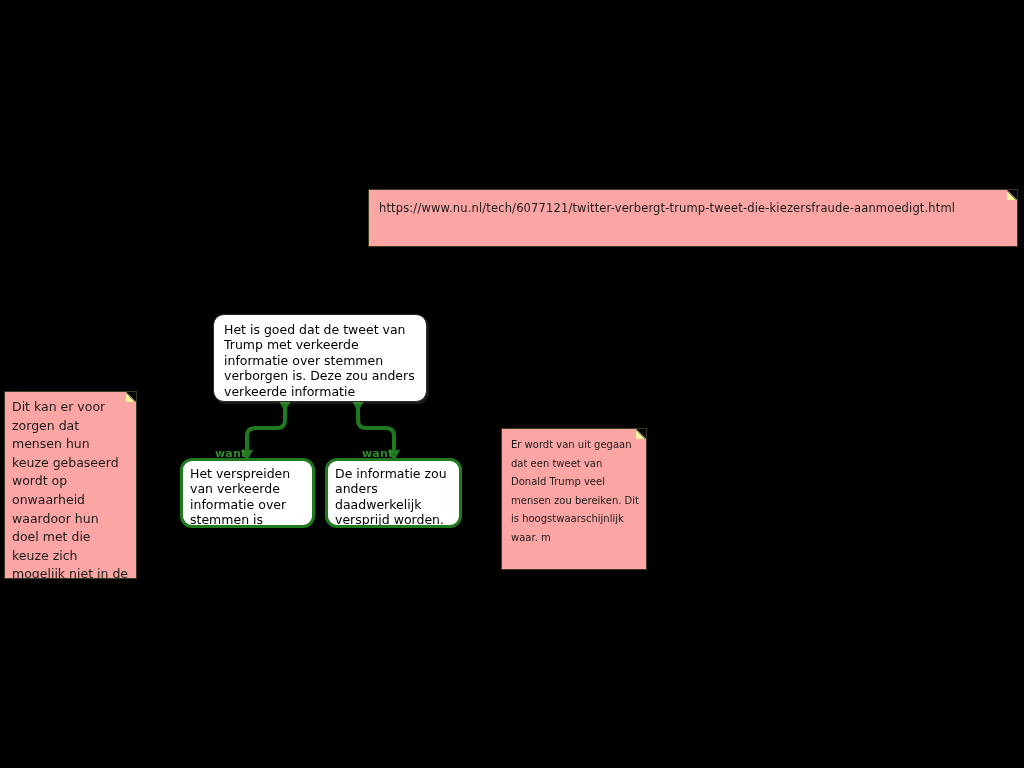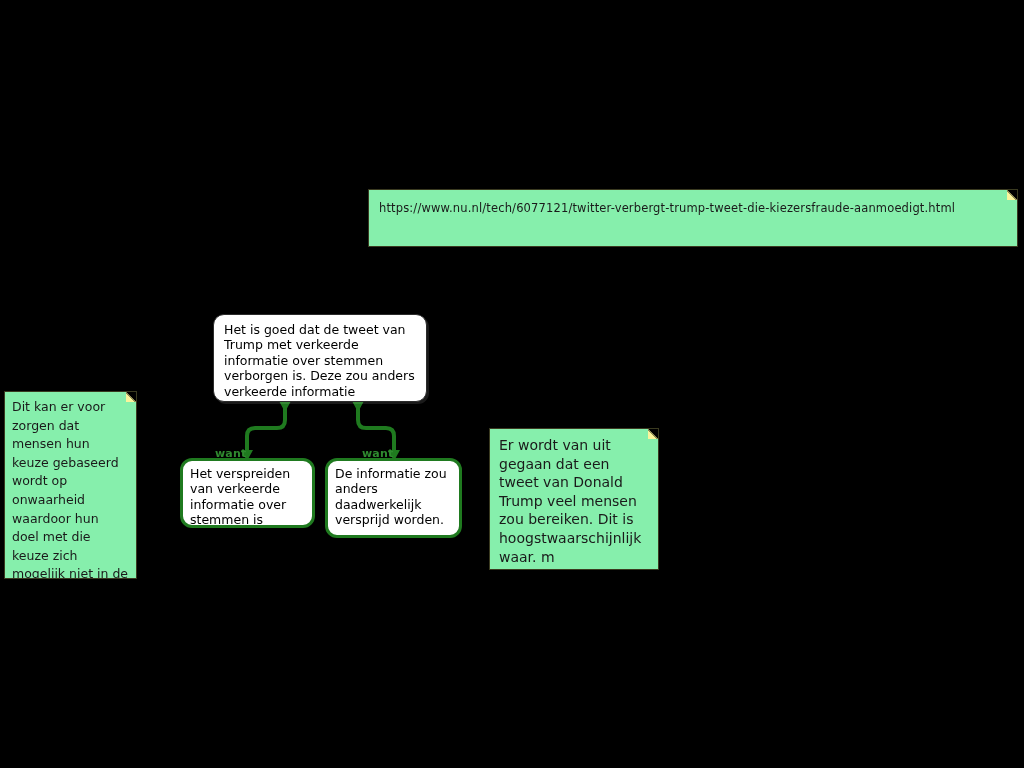--- a/index.html
+++ b/index.html
@@ -18,21 +18,21 @@
     position: absolute;
     left: 0; top: 0;
     width: 1024px;
     height: 768px;
     background: #000000;
   }
 
   
   .note {
     position: absolute;
-    background: #86efac;
+    background: #fca5a5;
     border: 1px solid #3a3a20;
     box-sizing: border-box;
     color: #1a1a1a;
     font-family: "DejaVu Sans", sans-serif;
     overflow: hidden;
   }
   .note .note-text {
     display: block;
     white-space: pre-wrap;
     word-wrap: break-word;
@@ -66,25 +66,25 @@
     width: 133px;
     height: 188px;
     font-size: 12.5px;
     line-height: 18.6px;
   }
   #note-left .note-text {
     padding: 6px 7px 0 7px;
   }
 
   #note-right {
-    left: 489px;
+    left: 501px;
     top: 428px;
-    width: 170px;
+    width: 146px;
     height: 142px;
-    font-size: 14px;
+    font-size: 10px;
     line-height: 18.6px;
   }
   #note-right .note-text {
     padding: 7px 7px 0 9px;
   }
 
   
   .box {
     position: absolute;
     box-sizing: border-box;
@@ -121,21 +121,21 @@
   #box-reason-1 {
     left: 180px;
     top: 458px;
     width: 135px;
     height: 70px;
   }
   #box-reason-2 {
     left: 325px;
     top: 458px;
     width: 137px;
-    height: 80px;
+    height: 70px;
   }
   .box-reason .box-text {
     padding: 5px 5px 0 7px;
   }
 
   
   #connectors {
     position: absolute;
     left: 0; top: 0;
     width: 1024px;

